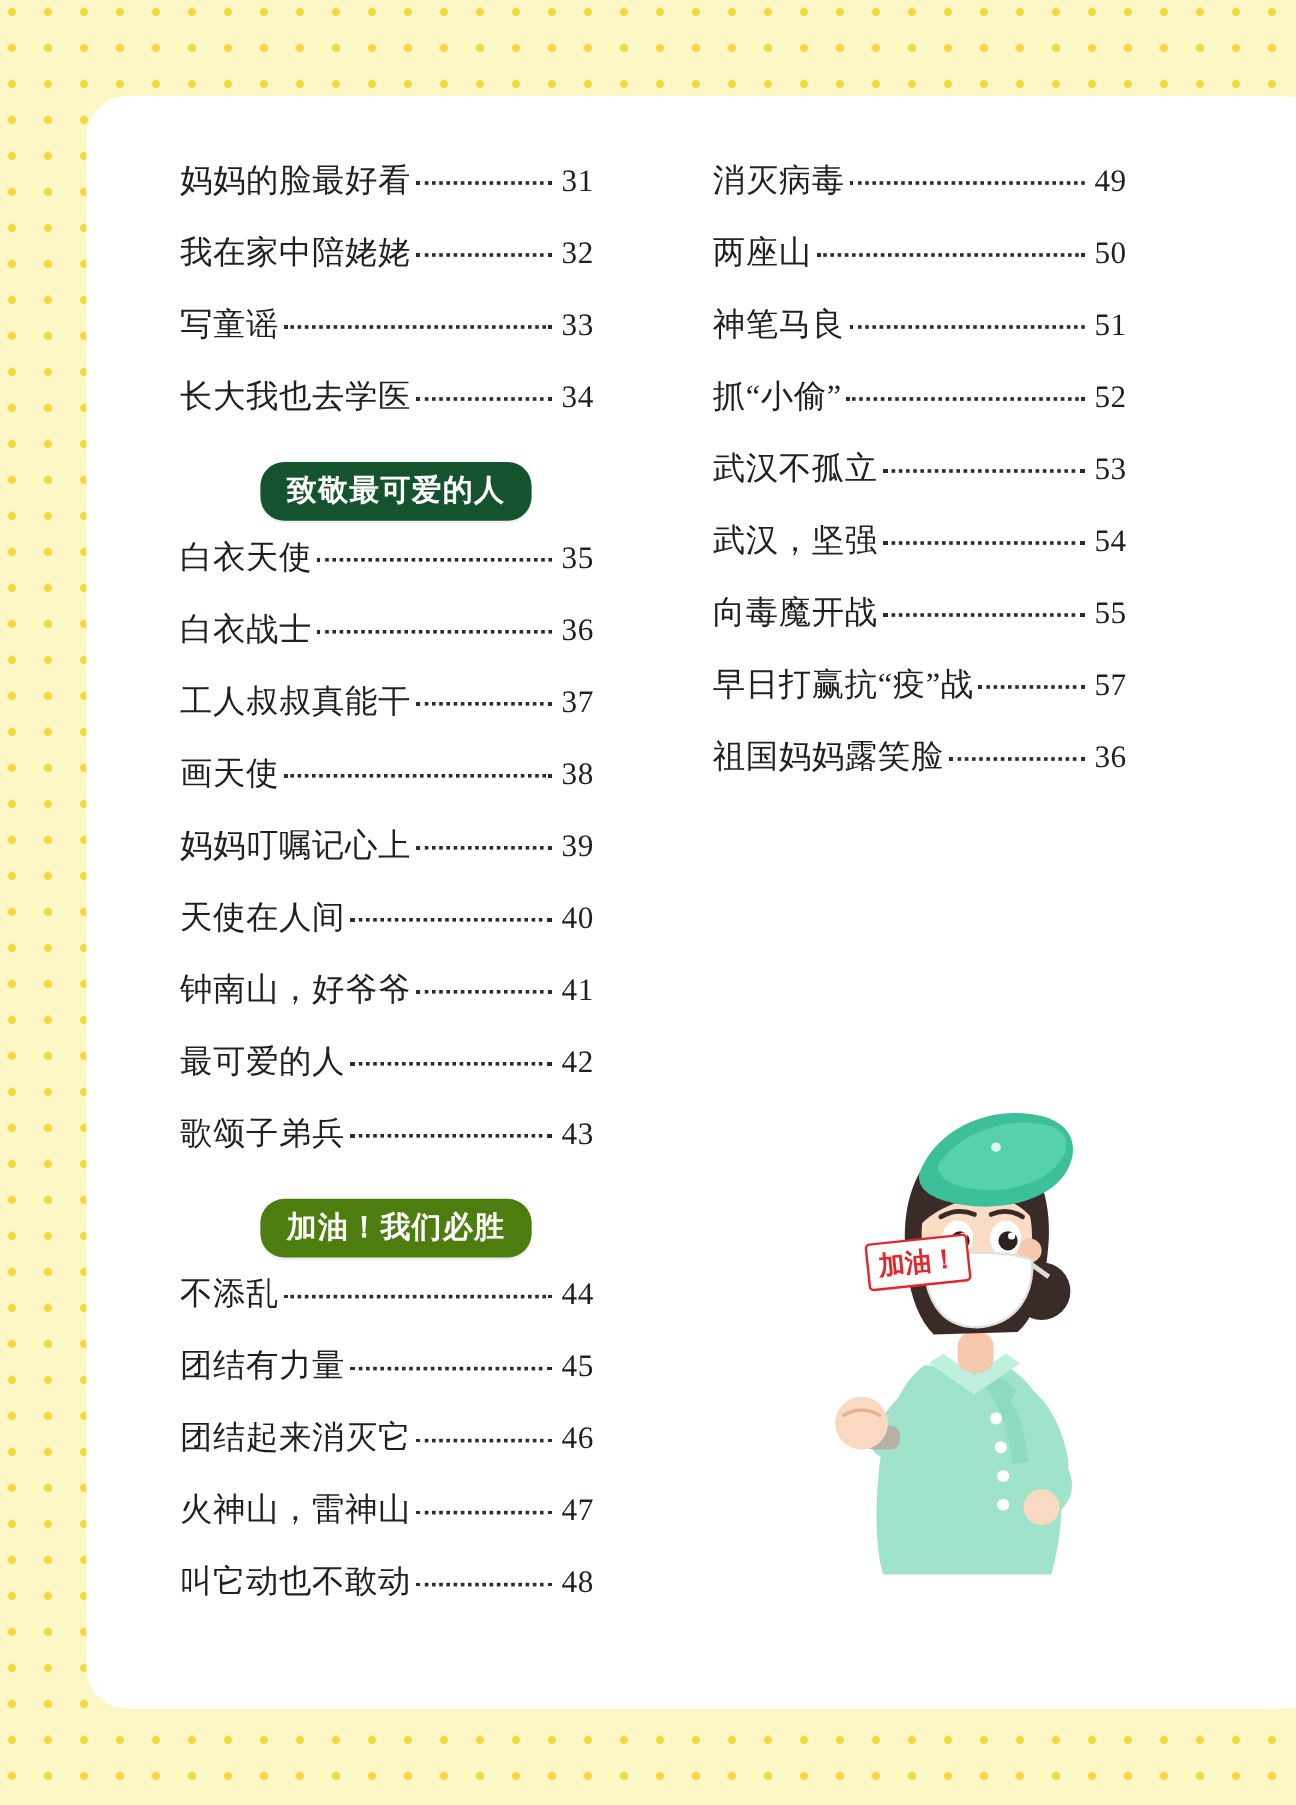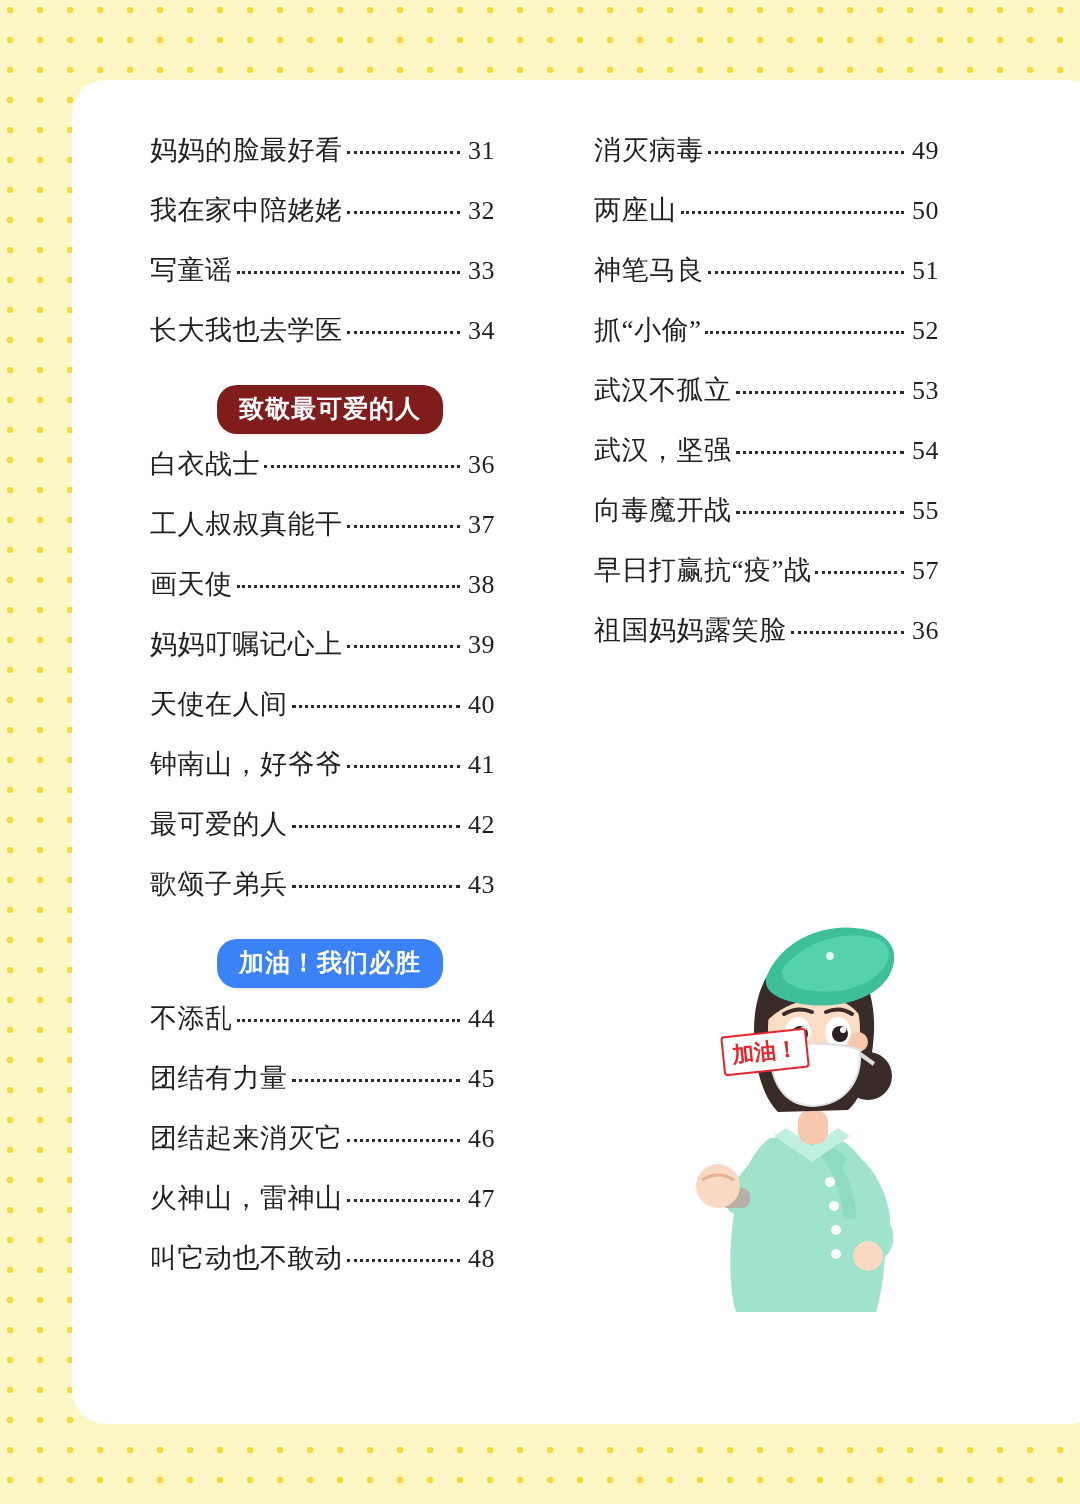--- a/index.html
+++ b/index.html
@@ -149,21 +149,26 @@
           <span class="toc-title">写童谣</span>
           <span class="toc-dots"></span>
           <span class="toc-page">33</span>
         </div>
         <div class="toc-entry">
           <span class="toc-title">长大我也去学医</span>
           <span class="toc-dots"></span>
           <span class="toc-page">34</span>
         </div>
         <div class="section-pill-wrap">
-          <span class="section-pill" style="background: #7f1d1d;">致敬最可爱的人</span>
+          <span class="section-pill" style="background: #14532d;">致敬最可爱的人</span>
+        </div>
+        <div class="toc-entry">
+          <span class="toc-title">白衣天使</span>
+          <span class="toc-dots"></span>
+          <span class="toc-page">35</span>
         </div>
         <div class="toc-entry">
           <span class="toc-title">白衣战士</span>
           <span class="toc-dots"></span>
           <span class="toc-page">36</span>
         </div>
         <div class="toc-entry">
           <span class="toc-title">工人叔叔真能干</span>
           <span class="toc-dots"></span>
           <span class="toc-page">37</span>
@@ -192,21 +197,21 @@
           <span class="toc-title">最可爱的人</span>
           <span class="toc-dots"></span>
           <span class="toc-page">42</span>
         </div>
         <div class="toc-entry">
           <span class="toc-title">歌颂子弟兵</span>
           <span class="toc-dots"></span>
           <span class="toc-page">43</span>
         </div>
         <div class="section-pill-wrap">
-          <span class="section-pill" style="background: #3b82f6;">加油！我们必胜</span>
+          <span class="section-pill" style="background: #4d7c0f;">加油！我们必胜</span>
         </div>
         <div class="toc-entry">
           <span class="toc-title">不添乱</span>
           <span class="toc-dots"></span>
           <span class="toc-page">44</span>
         </div>
         <div class="toc-entry">
           <span class="toc-title">团结有力量</span>
           <span class="toc-dots"></span>
           <span class="toc-page">45</span>

